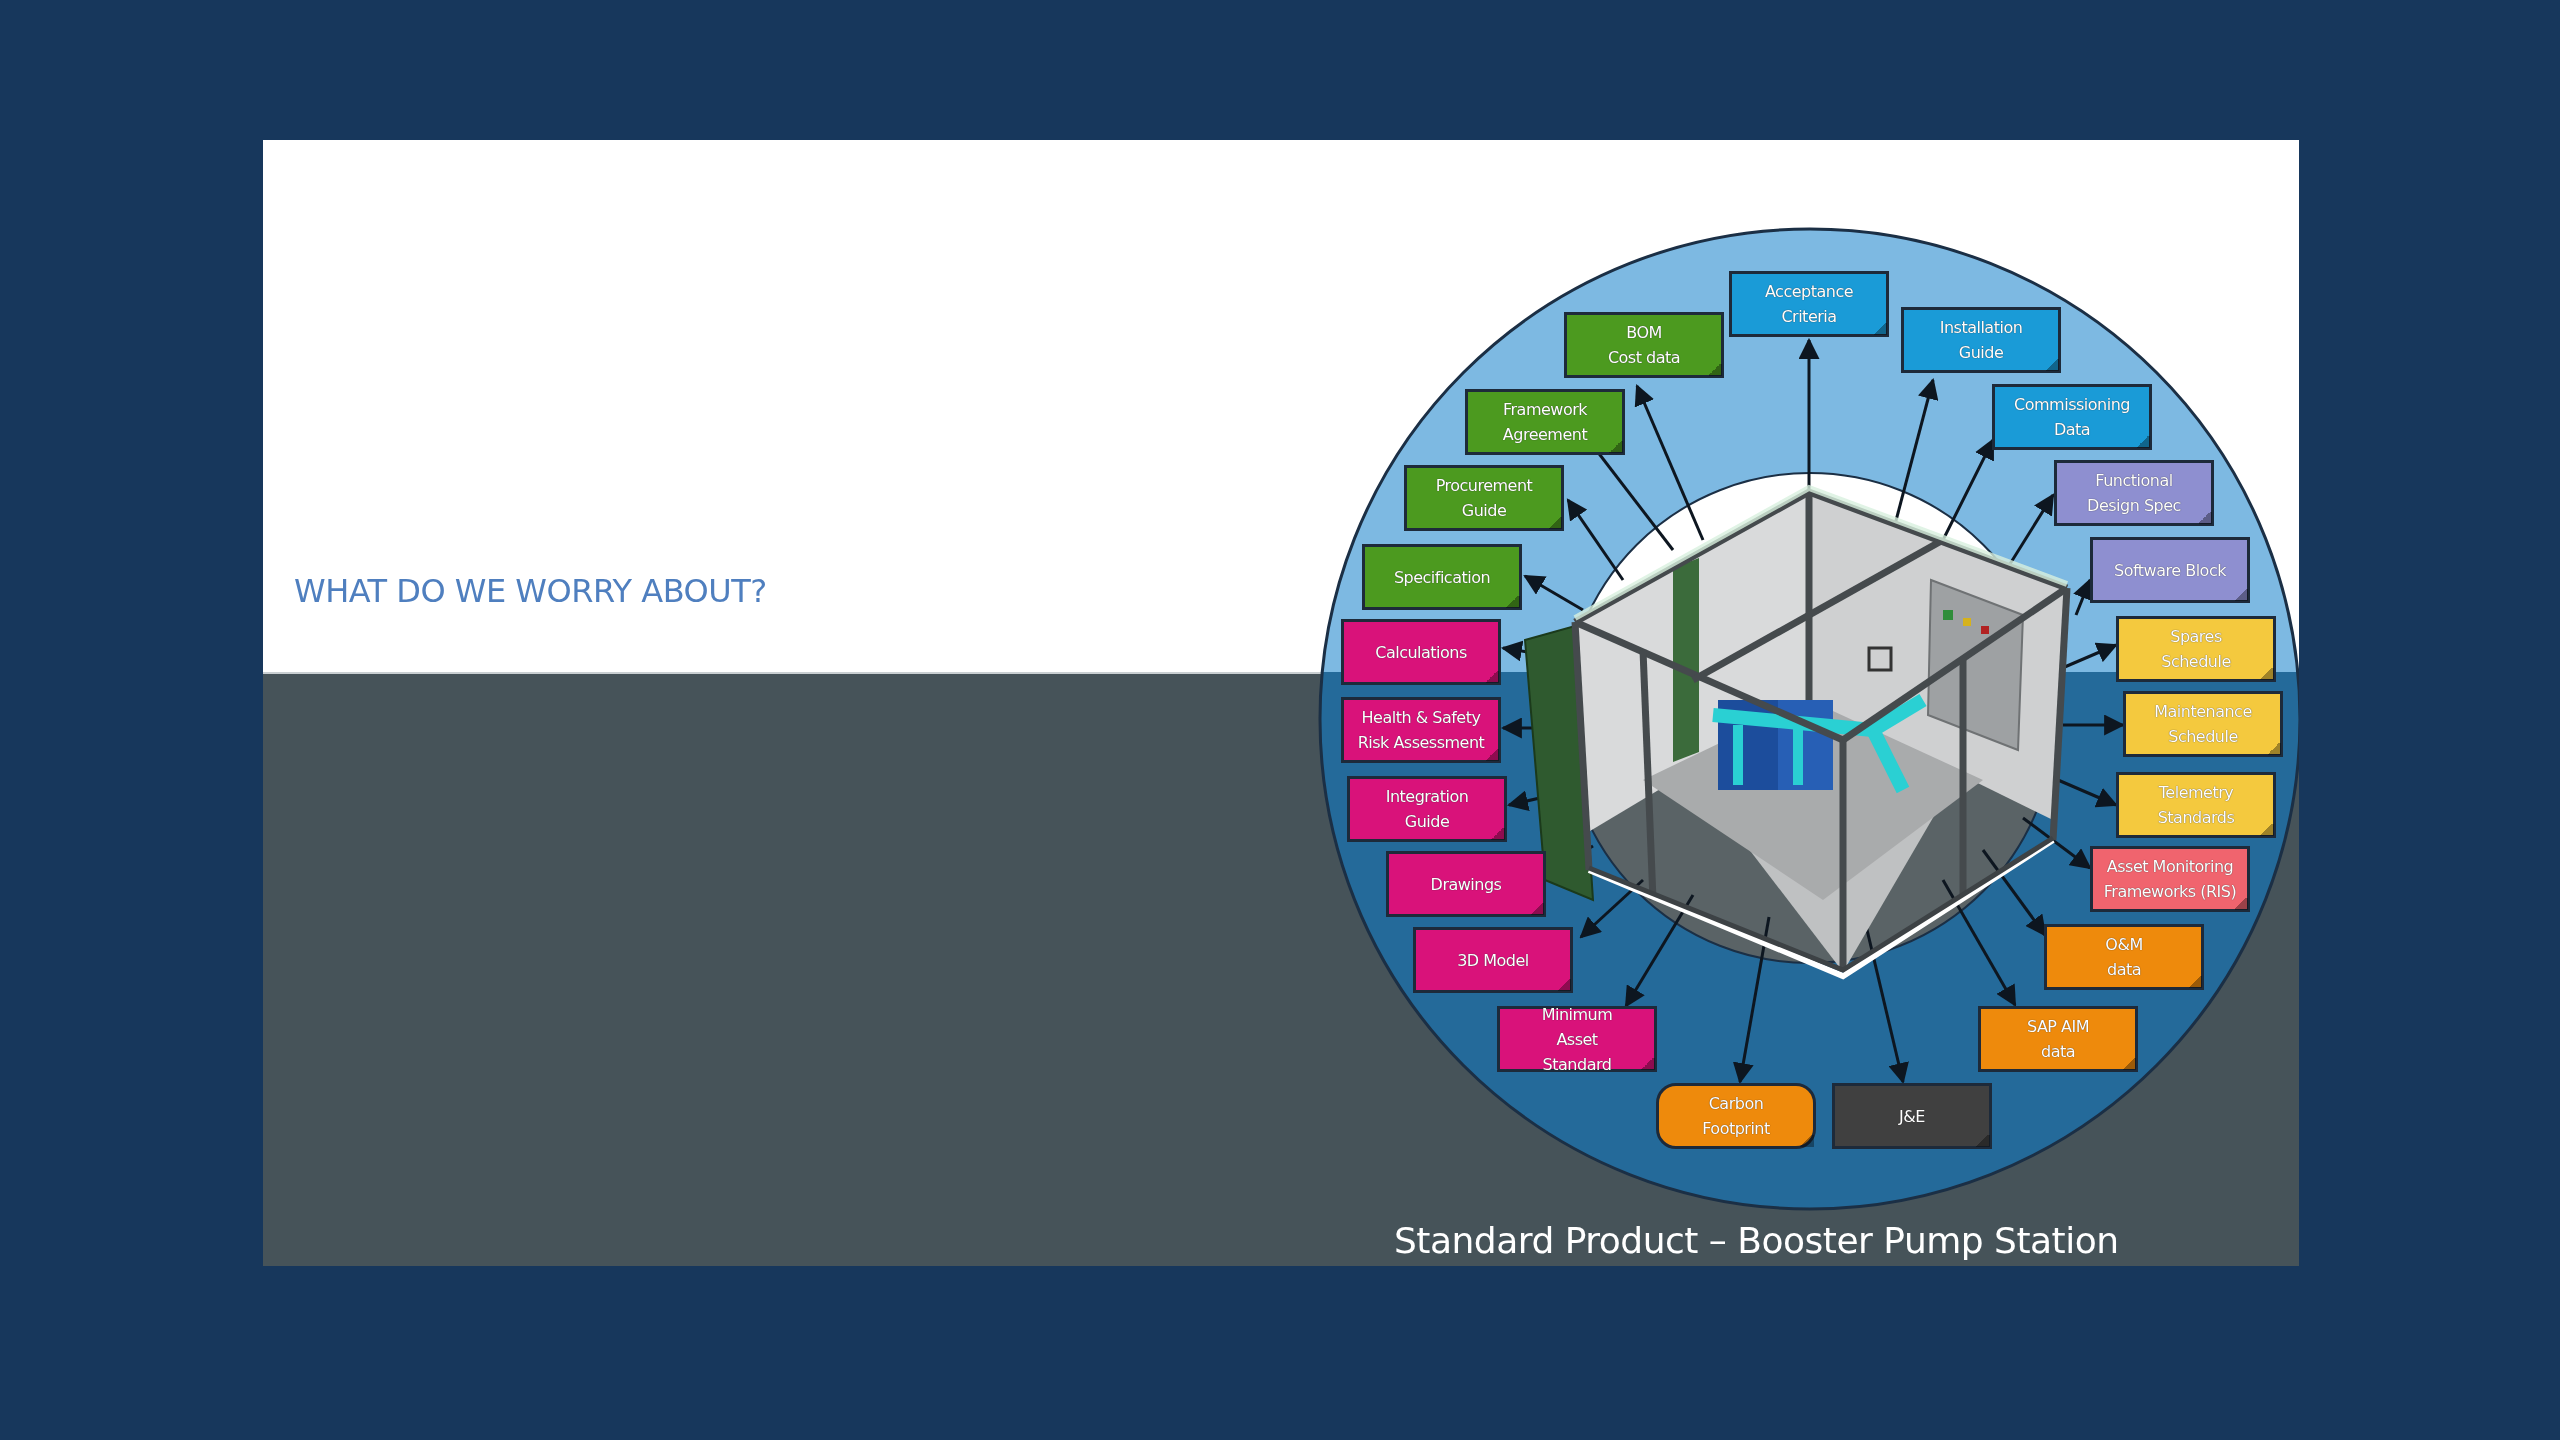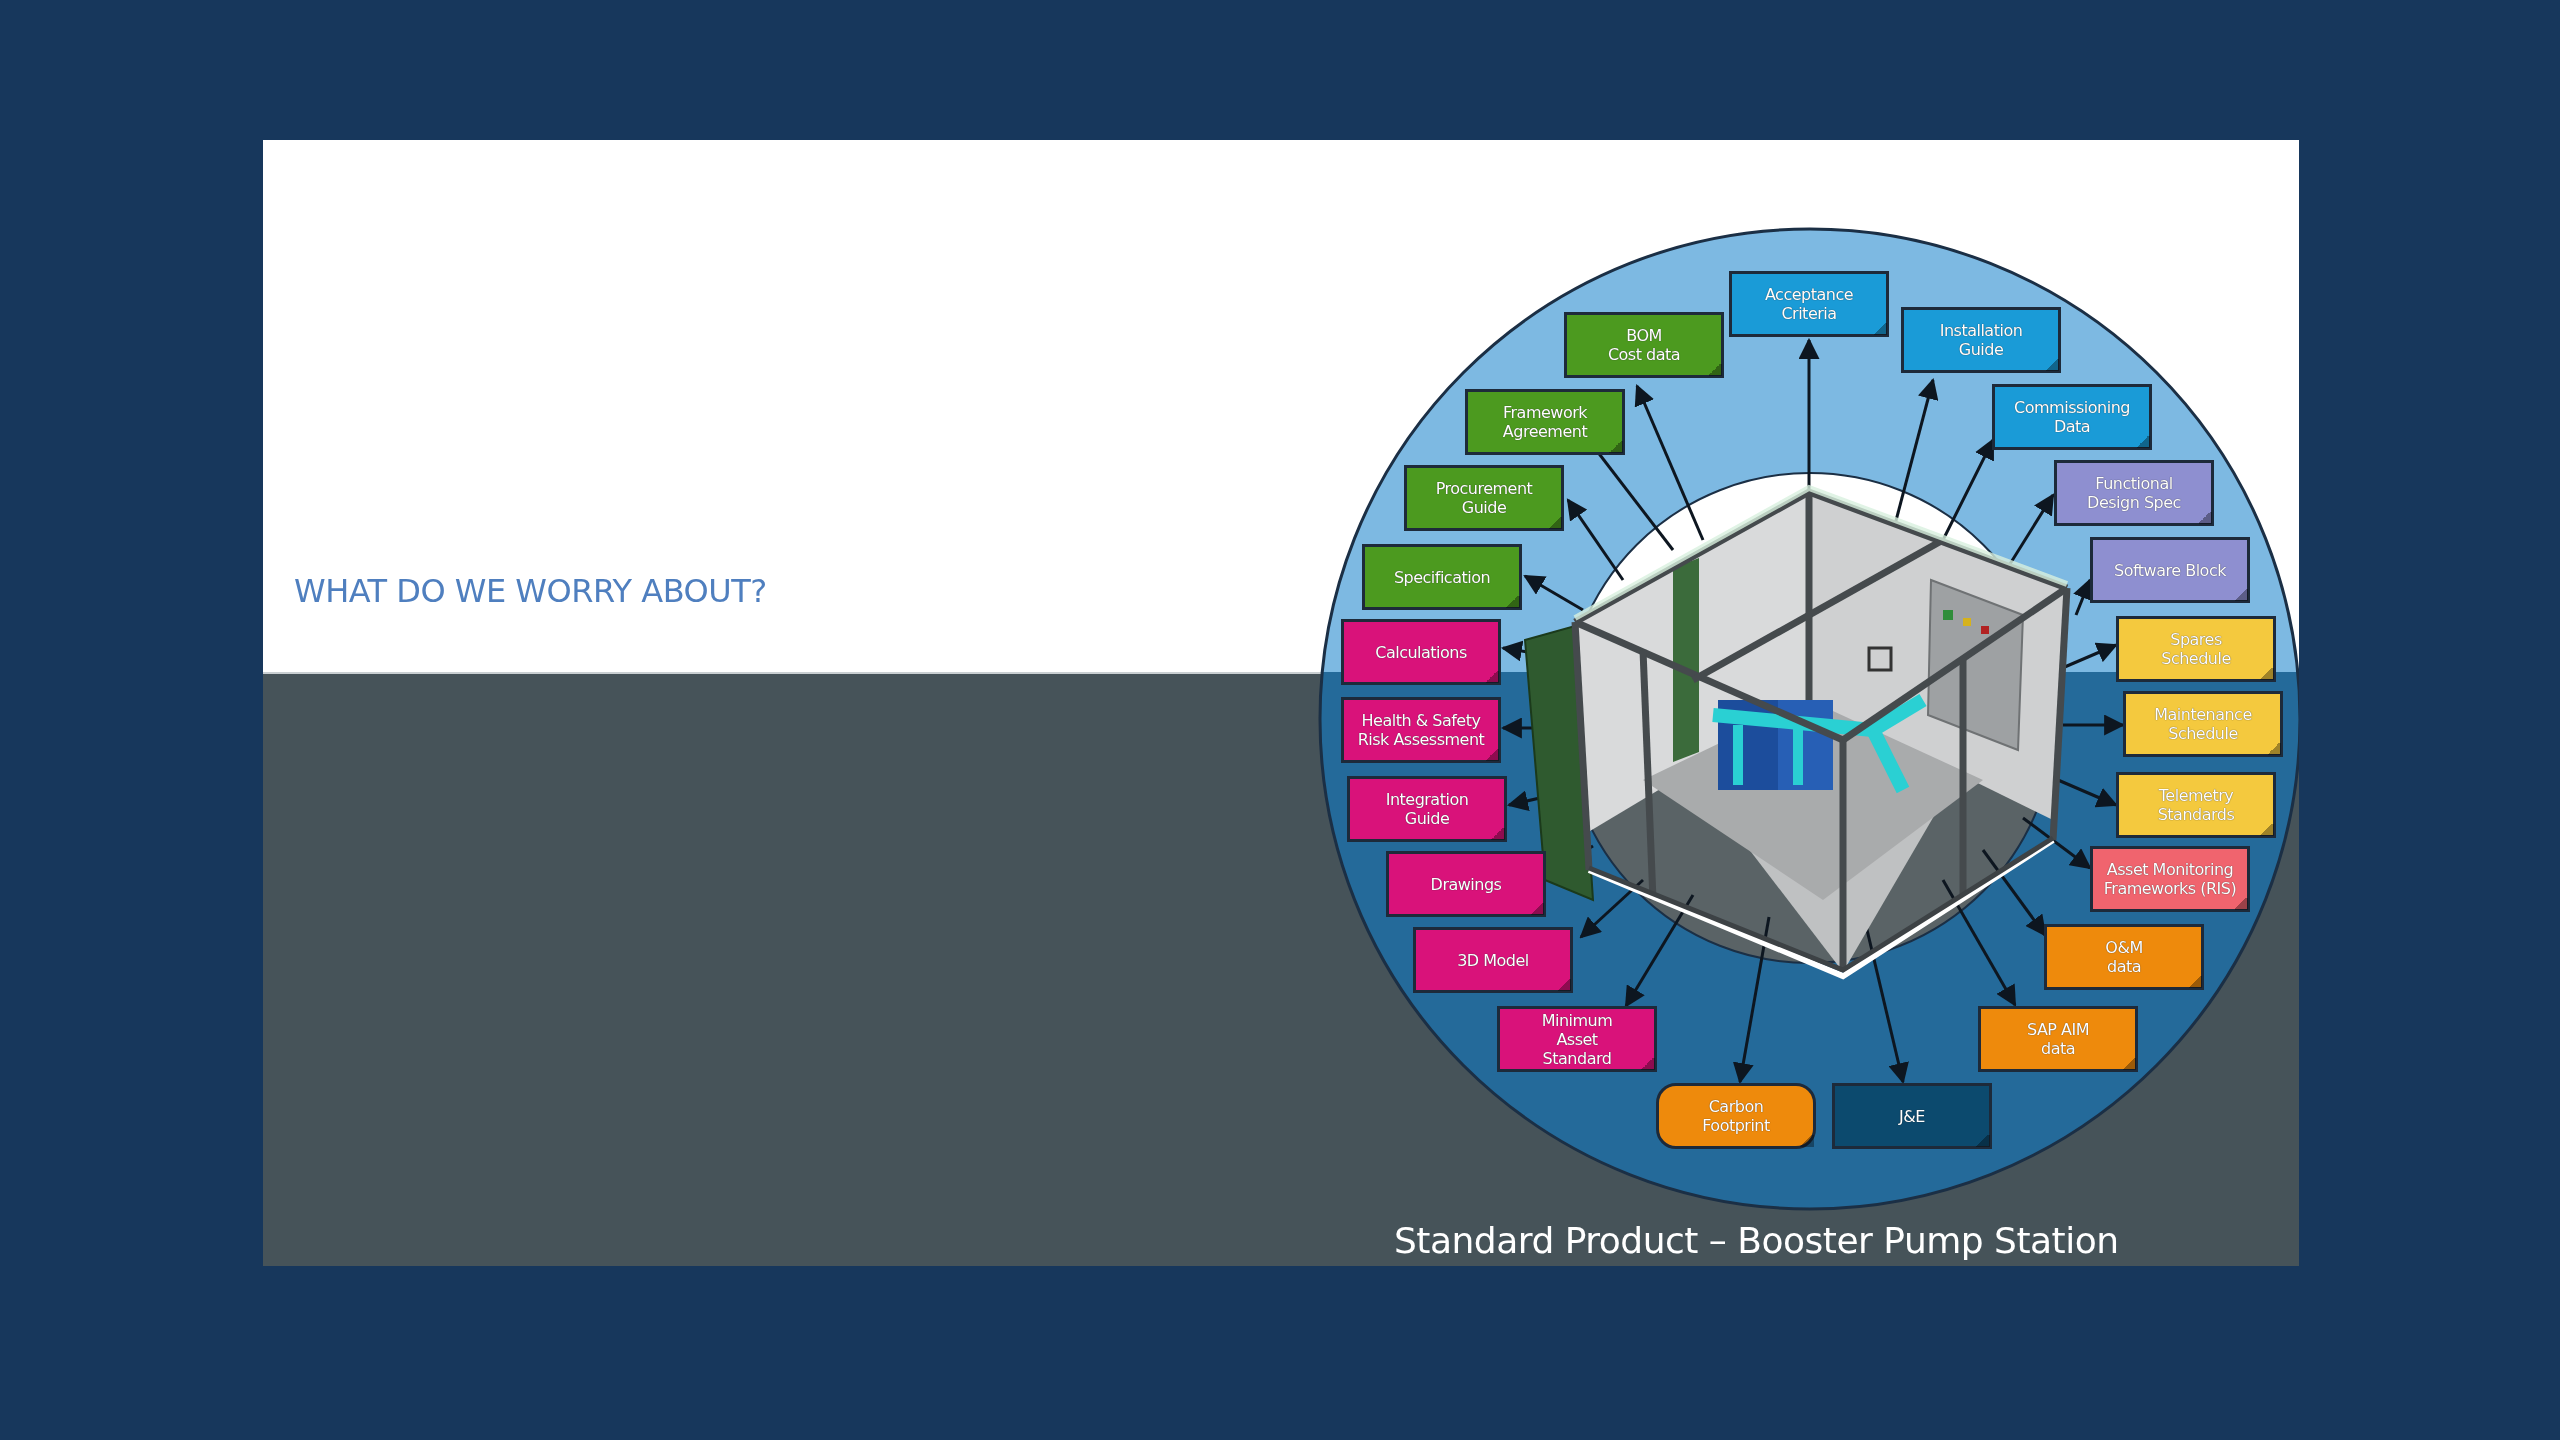--- a/index.html
+++ b/index.html
@@ -24,21 +24,21 @@
     font-family:"DejaVu Sans", sans-serif; letter-spacing:-0.5px; white-space:nowrap;
   }
   .caption {
     position:absolute; left:1131px; top:1080px; font-size:36px; color:#ffffff;
     font-family:"DejaVu Sans", sans-serif; letter-spacing:-0.5px; white-space:nowrap;
   }
   .diagram { position:absolute; left:0; top:0; width:2036px; height:1126px; }
   .note {
     position:absolute; width:160px; height:66px; box-sizing:border-box;
     border:3px solid #1d2a3a; display:flex; align-items:center; justify-content:center;
-    text-align:center; color:#ffffff; font-size:16px; line-height:19px;
+    text-align:center; color:#ffffff; font-size:16px; line-height:25px;
     font-family:"DejaVu Sans", sans-serif; letter-spacing:-0.5px;
     text-shadow:0 0 1px #222;
     white-space:pre-line;
   }
   .note::after {
     content:""; position:absolute; right:-1px; bottom:-1px; width:16px; height:12px;
     background:linear-gradient(135deg, rgba(0,0,0,0) 50%, rgba(0,0,0,0.35) 50%);
   }
 </style>
 </head>
@@ -177,17 +177,17 @@
       <div class="note" style="left: 1150px; top: 787px; background: rgb(217, 18, 122);">3D Model</div>
       <div class="note" style="left: 1781px; top: 784px; background: rgb(238, 138, 12);">O&amp;M
 data</div>
       <div class="note" style="left: 1234px; top: 866px; background: rgb(217, 18, 122);">Minimum
 Asset
 Standard</div>
       <div class="note" style="left: 1715px; top: 866px; background: rgb(238, 138, 12);">SAP AIM
 data</div>
       <div class="note" style="left: 1393px; top: 943px; background: rgb(238, 138, 12); border-radius: 20px;">Carbon
 Footprint</div>
-      <div class="note" style="left: 1569px; top: 943px; background: #0c4a6e;">J&amp;E</div>
+      <div class="note" style="left: 1569px; top: 943px; background: #404040;">J&amp;E</div>
     </div>
 
   <div class="caption">Standard Product – Booster Pump Station</div>
 </div>
 
 </body></html>

